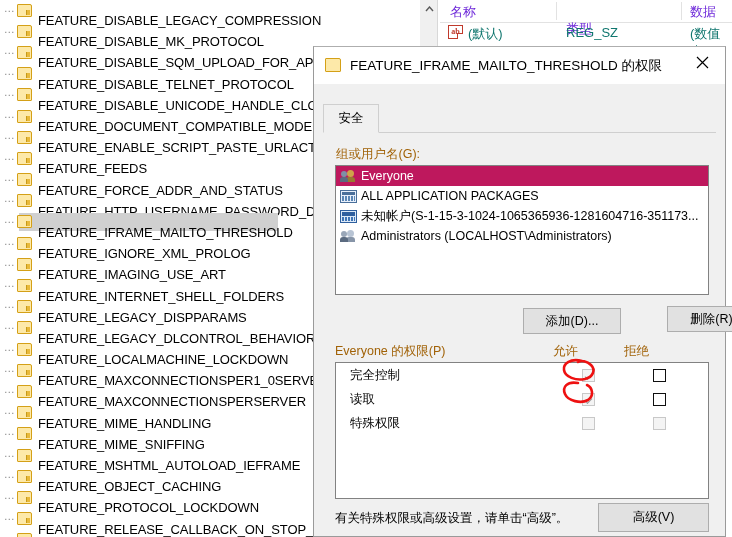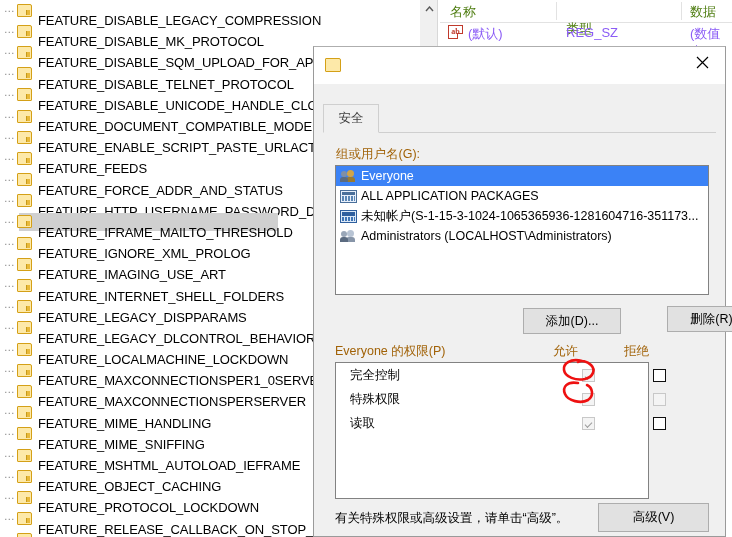--- a/index.html
+++ b/index.html
@@ -29,24 +29,24 @@
   .tree-row.selected .folder{position:relative;z-index:2;}
 
   
   .tree-scroll{position:absolute;left:419px;top:0;width:18px;height:537px;background:#f0f0f0;border-left:1px solid #fff;}
   .tree-scroll .arrow{position:absolute;left:0;top:0;width:18px;height:17px;display:flex;align-items:center;justify-content:center;color:#5a5a5a;font-size:9px;}
   .splitter{position:absolute;left:437px;top:0;width:3px;height:537px;background:#fff;border-left:1px solid #d8d8d8;border-right:1px solid #d8d8d8;}
 
   
   .values-panel{position:absolute;left:440px;top:0;width:292px;height:537px;background:#fff;}
   .val-header{position:absolute;left:0;top:0;right:0;height:22px;background:#fff;border-bottom:1px solid #e2e2e2;}
-  .val-header .col{position:absolute;top:3px;font-size:13px;color:#4d7c0f;}
+  .val-header .col{position:absolute;top:3px;font-size:13px;color:#6d28d9;}
   .val-header .sep{position:absolute;top:2px;width:1px;height:18px;background:#e2e2e2;}
   .val-row{position:absolute;left:0;top:22px;right:0;height:23px;display:flex;align-items:center;}
-  .val-row .cell{position:absolute;font-size:13px;color:#8b5cf6;}
+  .val-row .cell{position:absolute;font-size:13px;color:#0f766e;}
   .ab-icon{position:absolute;left:8px;top:3px;width:15px;height:14px;background:#fff;border:1px solid #c0392b;box-sizing:border-box;
            font-size:8px;font-weight:bold;color:#c0392b;line-height:12px;text-align:center;font-family:"Liberation Serif",serif;}
   .ab-icon:after{content:"";position:absolute;right:-1px;bottom:-1px;width:5px;height:5px;background:#fff;border-left:1px solid #c0392b;border-top:1px solid #c0392b;}
   .val-row2{position:absolute;left:0;top:45px;right:0;height:23px;}
 
   
   .dlg{position:absolute;left:313px;top:46px;width:413px;height:491px;background:#f0f0f0;
        border:1px solid #9a9a9a;border-top:1px solid #aeaeae;box-sizing:border-box;
        box-shadow:0 0 0 0 rgba(0,0,0,0);}
   .dlg-title{position:relative;height:37px;background:#ffffff;}
@@ -54,27 +54,27 @@
   .dlg-title .ticon .tab2{position:absolute;left:0;top:0;width:16px;height:14px;background:#fde9a9;border:1px solid #d4a017;border-radius:1px 2px 1px 1px;box-sizing:border-box;}
   .dlg-title .ttext{position:absolute;left:36px;top:10px;font-size:13.5px;color:#000;}
   .dlg-close{position:absolute;right:0;top:0;width:45px;height:30px;display:flex;align-items:center;justify-content:center;
              font-size:16px;color:#000;font-family:"DejaVu Sans",sans-serif;cursor:default;}
 
   .dlg-body{position:absolute;left:0;top:37px;right:0;bottom:0;background:#f0f0f0;}
 
   .tabstrip{position:absolute;left:9px;top:48px;right:9px;height:1px;background:#cfcfcf;}
   .tabitem{position:absolute;left:9px;top:20px;width:56px;height:29px;background:#f0f0f0;
            border:1px solid #cfcfcf;border-bottom:1px solid #f0f0f0;box-sizing:border-box;
-           display:flex;align-items:center;justify-content:center;font-size:12.5px;color:#404040;z-index:3;}
+           display:flex;align-items:center;justify-content:center;font-size:12.5px;color:#000000;z-index:3;}
 
   .lbl{position:absolute;font-size:12.5px;color:#a16207;}
 
   .listbox{position:absolute;background:#fff;border:1px solid #828282;box-sizing:border-box;}
   .li{position:relative;height:20px;display:flex;align-items:center;padding-left:4px;font-size:12.5px;white-space:nowrap;overflow:hidden;}
-  .li.sel{background:#3b82f6;color:#fff;}
+  .li.sel{background:#be185d;color:#fff;}
   .uicon{flex:0 0 17px;width:16px;height:14px;position:relative;margin-right:4px;}
   
   .uicon.group:before{content:"";position:absolute;left:1px;top:2px;width:6px;height:6px;border-radius:50%;background:#7f8fa6;}
   .uicon.group:after{content:"";position:absolute;left:0px;top:8px;width:8px;height:5px;border-radius:3px 3px 0 0;background:#5b6b80;}
   .uicon.group i{position:absolute;left:7px;top:1px;width:7px;height:7px;border-radius:50%;background:#cfa44a;}
   .uicon.group b{position:absolute;left:6px;top:8px;width:9px;height:5px;border-radius:3px 3px 0 0;background:#9a7a2f;}
   .uicon.group.admins:before{background:#9aa7b8;}
   .uicon.group.admins i{background:#b8c4d4;}
   .uicon.group.admins b{background:#8795a8;}
   
@@ -322,20 +322,21 @@
       </div>
     </div>
   </div>
 
   <div class="dlg">
 
     <div class="dlg-title">
       <div class="ticon">
           <div class="tab2"></div>
         </div>
+      <div class="ttext">FEATURE_IFRAME_MAILTO_THRESHOLD 的权限</div>
       <div class="dlg-close">
         <svg width="13" height="13" viewBox="0 0 13 13">
             <path d="M1 1 L12 12 M12 1 L1 12" stroke="#000" stroke-width="1.15" fill="none"></path>
           </svg>
       </div>
     </div>
 
     <div class="dlg-body">
 
       <div class="tabstrip"></div>
@@ -368,35 +369,35 @@
           </div>
         </div>
 
       <div class="btn" style="left:209px;top:224px;width:98px;height:26px;">添加(D)...</div>
       <div class="btn" style="left:306px;top:222px;width:89px;height:26px;margin-left:47px;">删除(R)</div>
 
       <div class="lbl" style="left:21px;top:259px;">Everyone 的权限(P)</div>
       <div class="lbl" style="left:223px;top:259px;margin-left:16px;">允许</div>
       <div class="lbl" style="left:310px;top:259px;">拒绝</div>
 
-      <div class="permtable" style="left:21px;top:278px;width:314px;height:137px;" id="perms">
+      <div class="permtable" style="left:21px;top:278px;width:374px;height:137px;" id="perms">
           <div class="prow">
             <div class="pname">完全控制</div>
             <div class="cb dis chk" style="left: 246px; top: 6px;"></div>
             <div class="cb" style="left: 317px; top: 6px;"></div>
           </div>
           <div class="prow">
+            <div class="pname">读取</div>
+            <div class="cb dis chk" style="left: 246px; top: 6px;"></div>
+            <div class="cb" style="left: 317px; top: 6px;"></div>
+          </div>
+          <div class="prow">
             <div class="pname">特殊权限</div>
             <div class="cb dis" style="left: 246px; top: 6px;"></div>
             <div class="cb dis" style="left: 317px; top: 6px;"></div>
-          </div>
-          <div class="prow">
-            <div class="pname">读取</div>
-            <div class="cb dis chk" style="left: 246px; top: 6px;"></div>
-            <div class="cb" style="left: 317px; top: 6px;"></div>
           </div>
         </div>
 
       <div class="hint" style="left:21px;top:426px;">有关特殊权限或高级设置，请单击“高级”。</div>
       <div class="btn" style="left:284px;top:419px;width:111px;height:29px;">高级(V)</div>
     </div>
   </div>
 
   <svg class="redmark" style="left:560px;top:355px;" width="60" height="80">
     <path d="M22 6 C10 3 3 9 4 15 C5 22 16 26 25 24 C33 22 36 15 31 10 C27 6 21 5 18 7" stroke="#ee1111" stroke-width="2.6" fill="none" stroke-linecap="round"></path>

